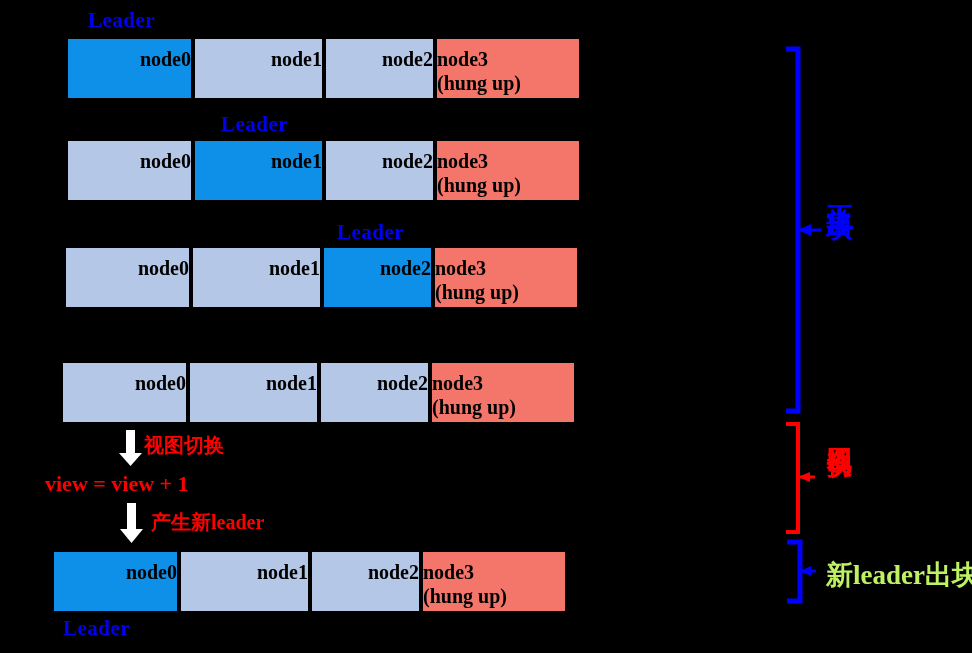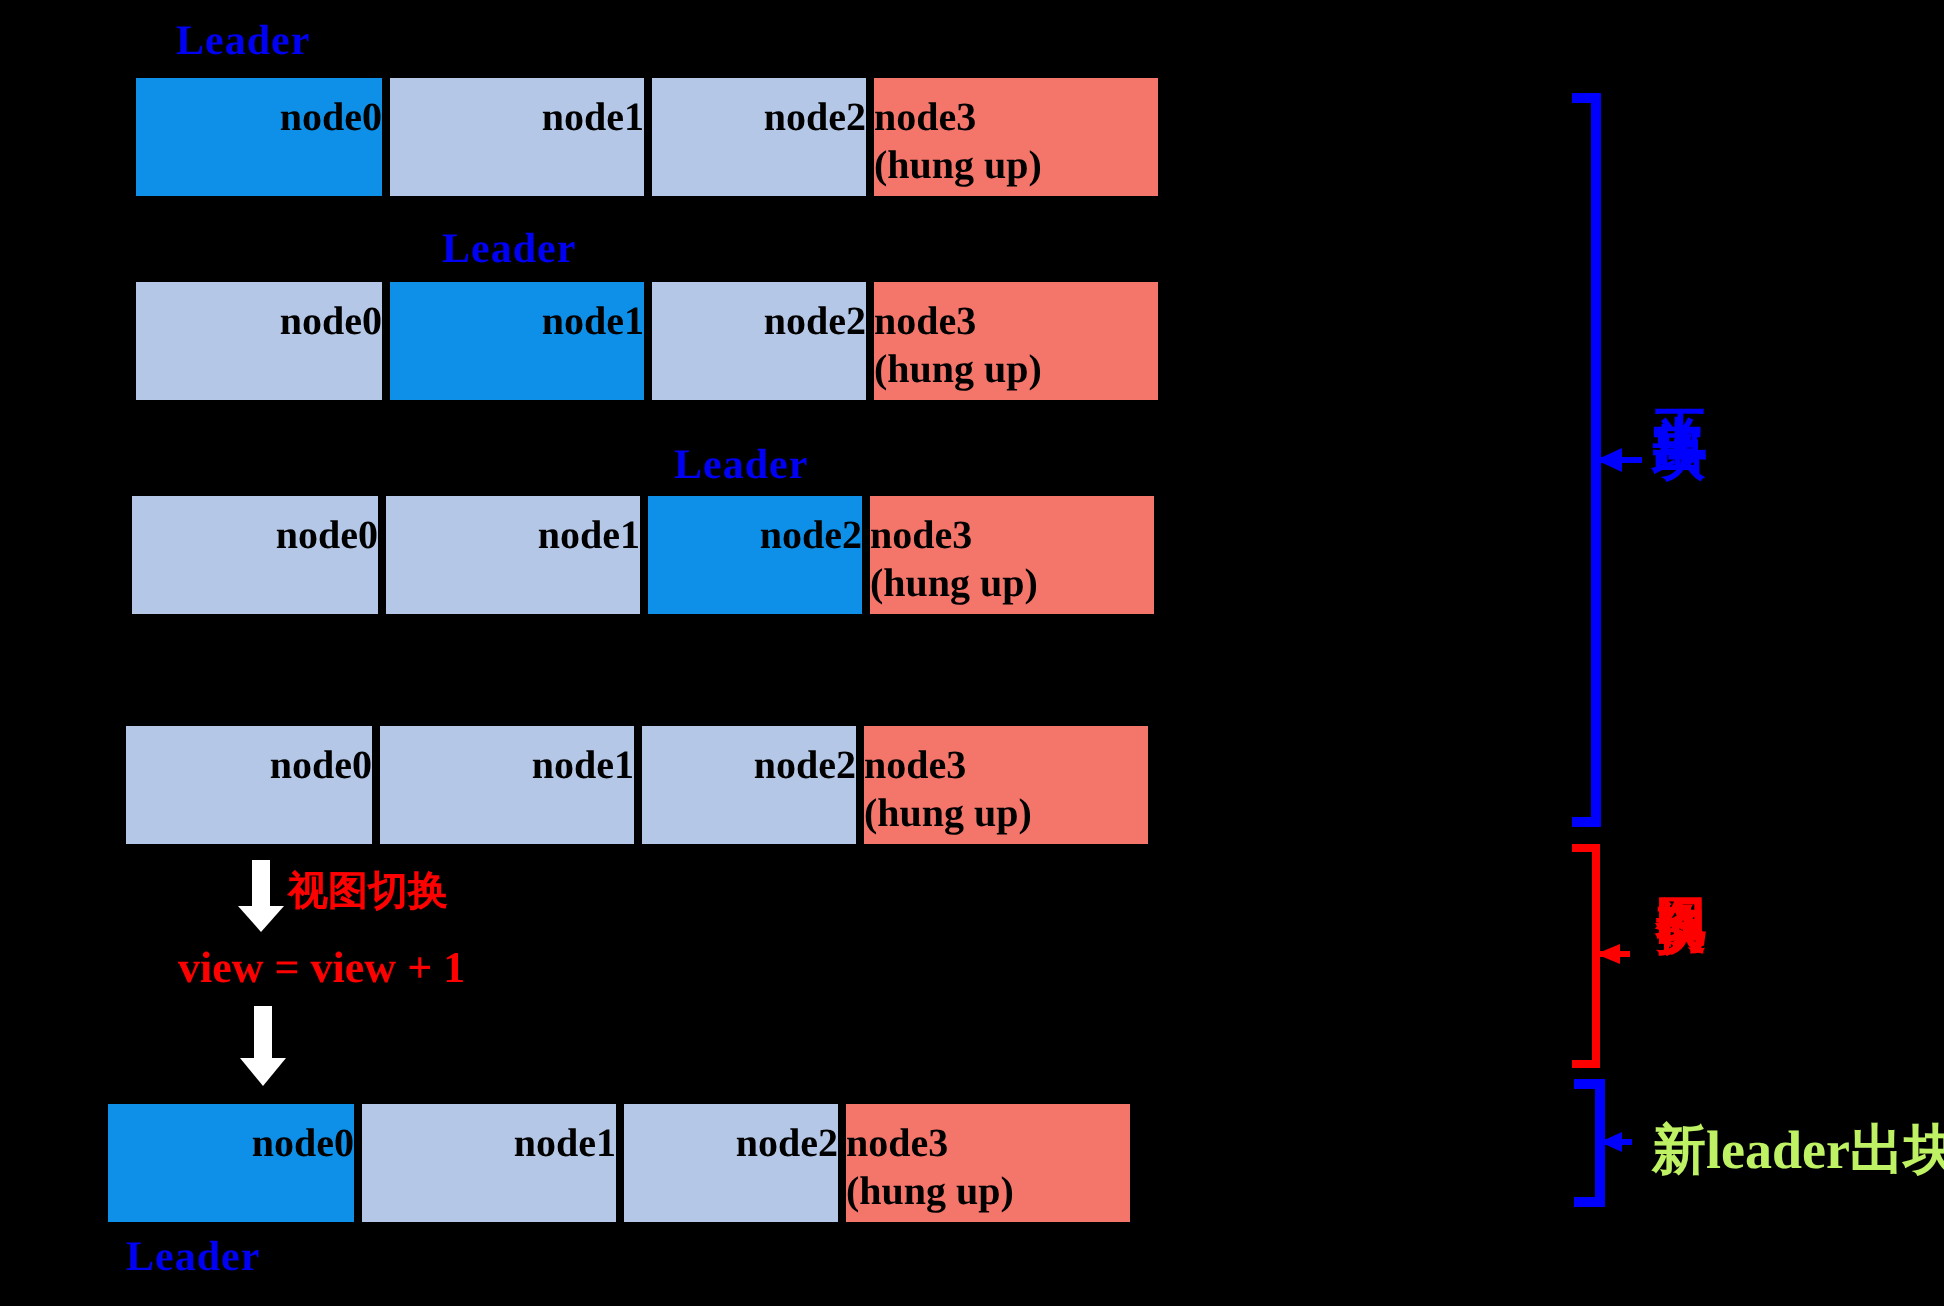--- a/index.html
+++ b/index.html
@@ -18,21 +18,21 @@
   .row4{left:61px;top:361px}
   .row5{left:52px;top:550px}
   .leader-tag{position:absolute;font-size:21px;font-weight:bold;color:#0000f5;
               letter-spacing:0.5px;}
   .lt1{left:88px;top:8px}
   .lt2{left:221px;top:112px}
   .lt3{left:337px;top:220px}
   .lt5{left:63px;top:616px}
   .red-caption{position:absolute;color:#fe0000;font-weight:bold;font-size:20px;white-space:nowrap;}
   .cap1{left:144px;top:432px}
-  .formula{left:45px;top:471px;font-size:22px;margin-left:44px;}
+  .formula{left:45px;top:471px;font-size:22px;}
   .cap2{left:151px;top:509px}
   .vlabel{position:absolute;writing-mode:vertical-rl;text-orientation:upright;
           font-weight:bold;white-space:nowrap;letter-spacing:3px;}
   .normal-blocks{left:822px;top:183px;font-size:27px;color:#0000ff;}
   .view-change{left:823px;top:427px;font-size:25px;color:#fe0000;letter-spacing:2px;}
   .new-leader{position:absolute;left:826px;top:557px;font-size:27px;font-weight:bold;
               color:#bef264;white-space:nowrap;}
   #overlay{position:absolute;left:0;top:0;pointer-events:none;}
 </style>
 </head>
@@ -120,20 +120,21 @@
         <span class="lbl">node2</span>
       </div>
     <div class="cell w3 st-hung hung" style="background: rgb(244, 118, 107);">
         <span class="lbl">node3</span>
         <span class="sub">(hung up)</span>
       </div>
   </div>
 
   <div class="red-caption cap1">视图切换</div>
   <div class="red-caption formula">view = view + 1</div>
+  <div class="red-caption cap2">产生新leader</div>
 
   <div class="vlabel normal-blocks">正常出块</div>
   <div class="vlabel view-change">视图切换</div>
   <div class="new-leader">新leader出块</div>
 
   <svg id="overlay" width="972" height="653" viewBox="0 0 972 653">
 
     <g>
       <rect x="126" y="430" width="9" height="23" fill="#ffffff"></rect>
       <polygon points="119,453 142,453 130.5,466" fill="#ffffff"></polygon>

